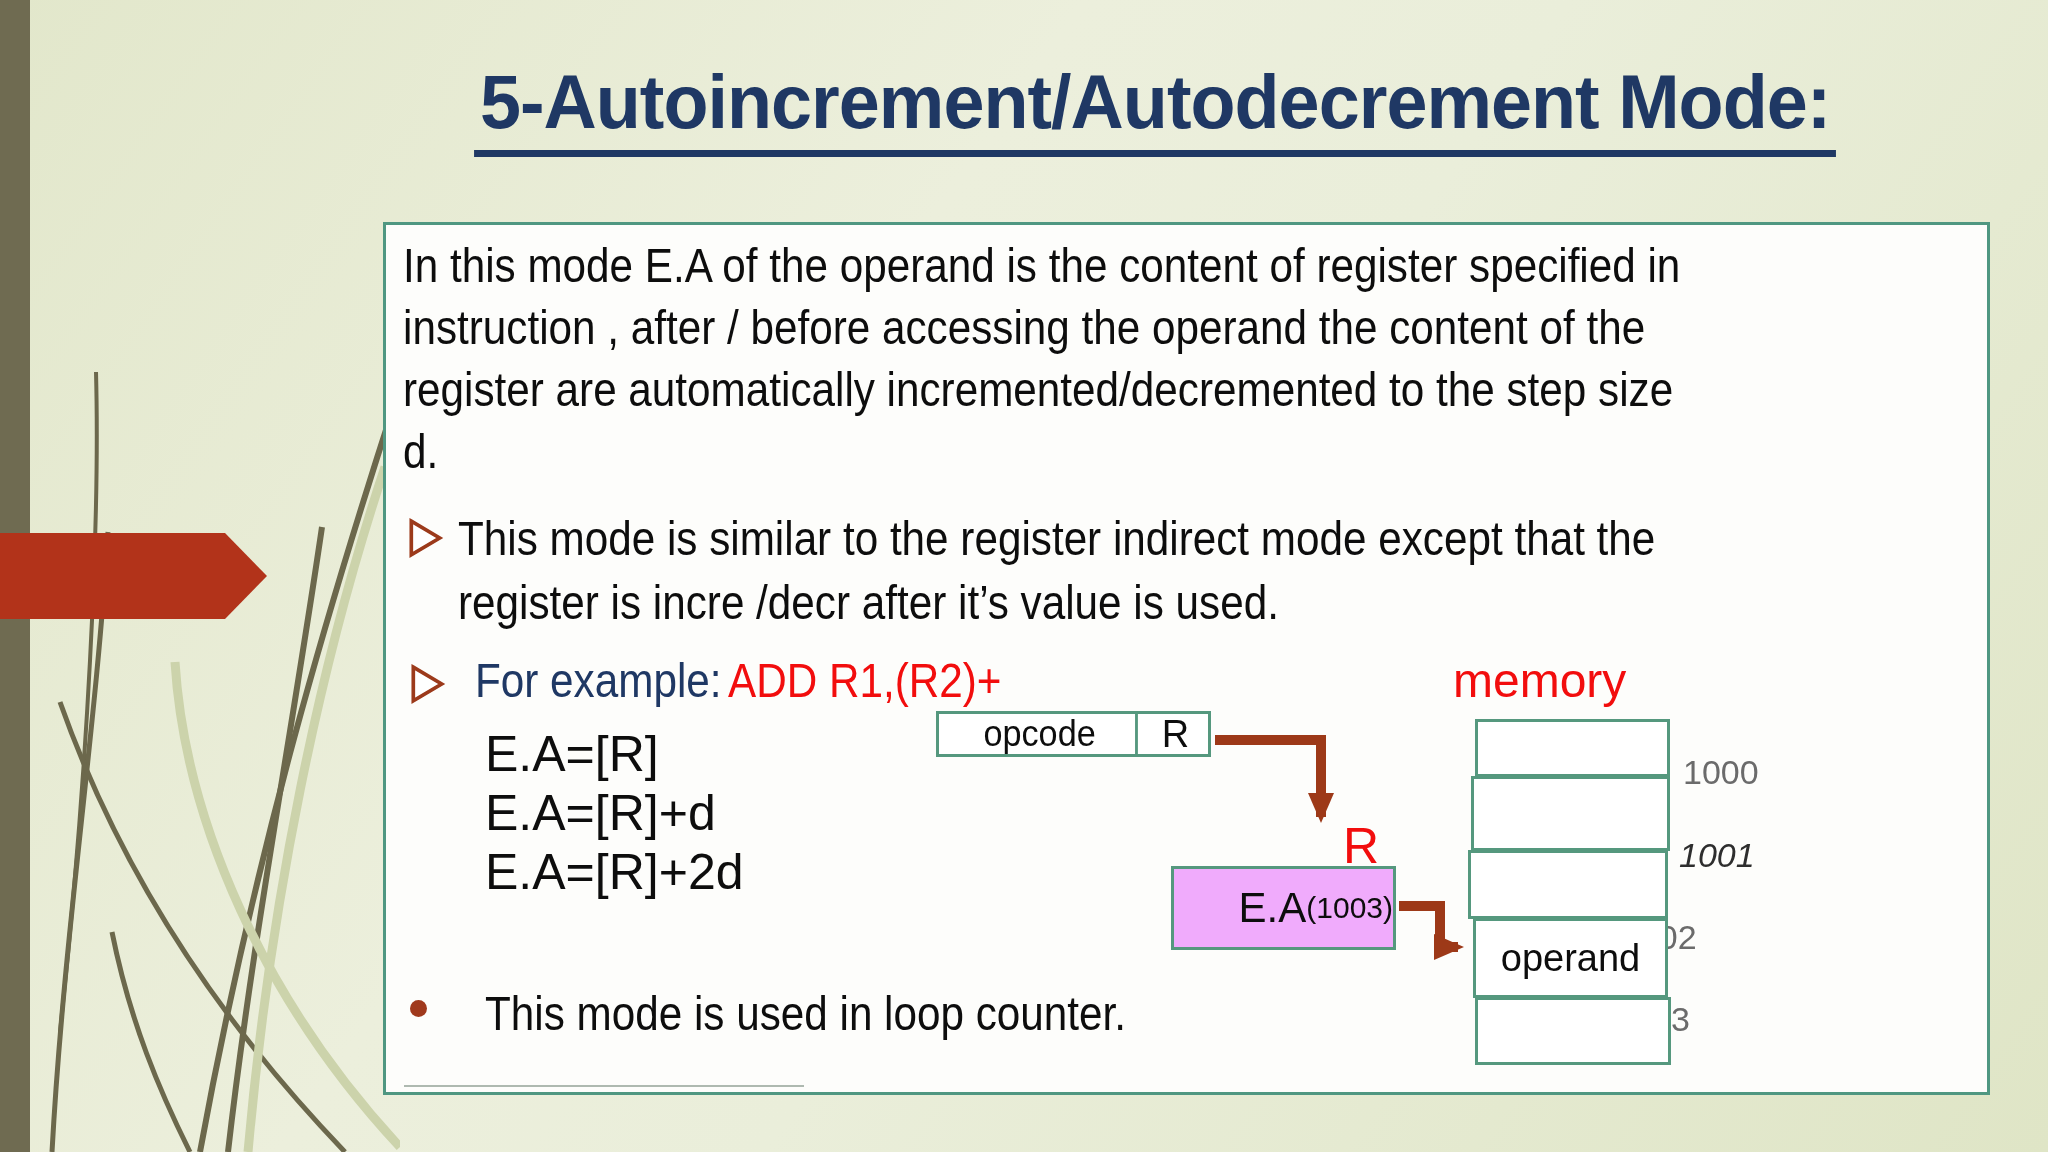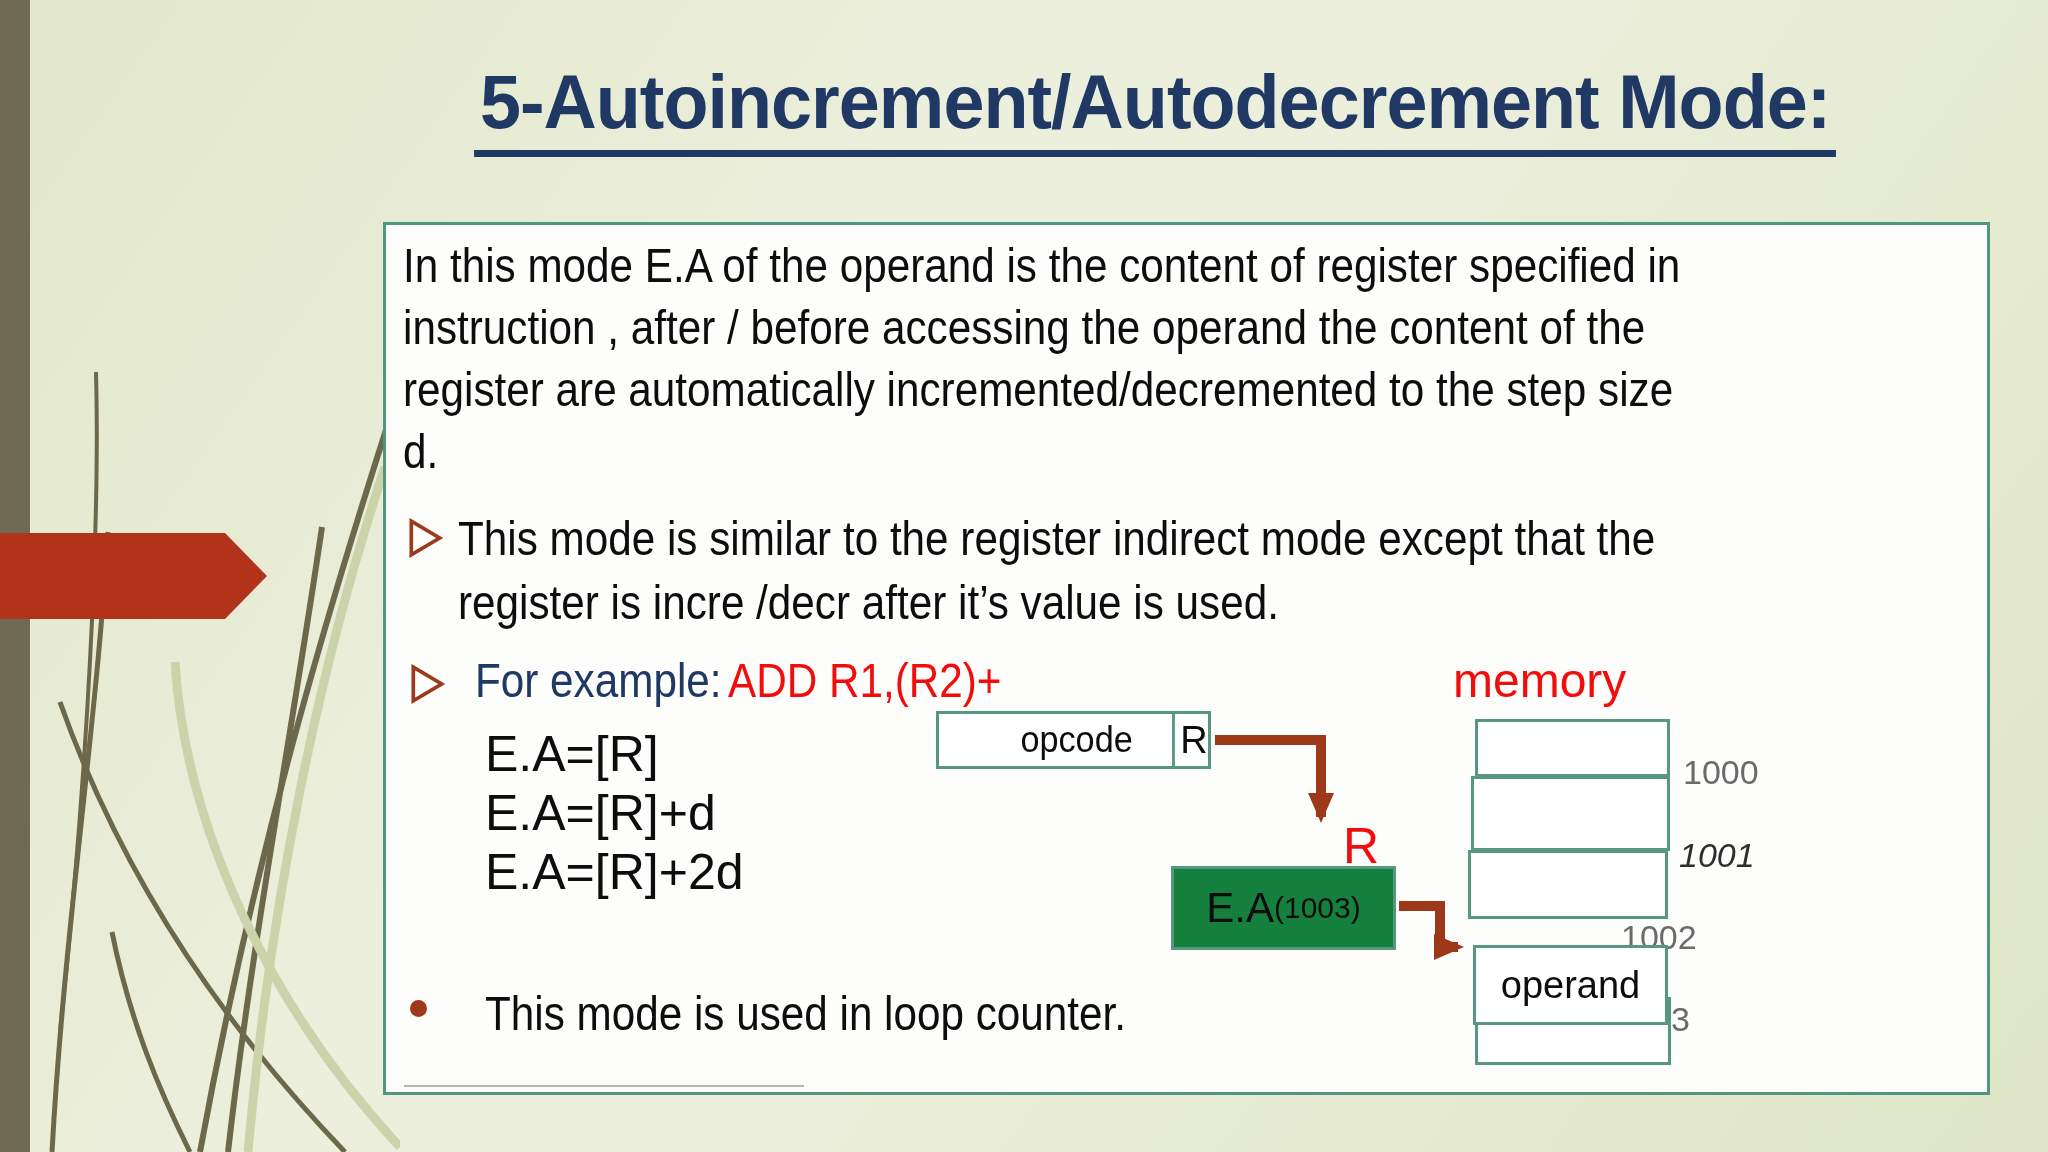--- a/index.html
+++ b/index.html
@@ -72,56 +72,56 @@
            border-radius:50%; background:#a0391c; }
   .b3-text{
     position:absolute; left:99px; top:758px; width:1400px;
     font-size:48px; line-height:62px; color:#0d0d0d;
   }
   .faint-line{ position:absolute; left:18px; top:860px; width:400px; height:0;
                border-top:2px solid rgba(110,130,115,0.55); }
 
   
   .instr-box{
-    position:absolute; left:550px; top:486px; width:275px; height:58px;
-    display:flex; border:3px solid #55987e; background:#fff;padding-left:37px;
+    position:absolute; left:550px; top:486px; width:275px; height:46px;
+    display:flex; border:3px solid #55987e; background:#fff;
   }
   .instr-opcode{ width:204px; display:flex; align-items:center; justify-content:center;
     font-size:36px; color:#0d0d0d; border-right:3px solid #55987e;
     transform:scaleX(0.95); transform-origin:50% 50%; }
   .instr-r{ flex:1; display:flex; align-items:center; justify-content:center;
     font-size:38px; color:#0d0d0d; }
 
   .mem-title{
     position:absolute; left:1067px; top:428px;
     font-size:48px; color:#f20d0d; white-space:nowrap;
   }
 
   .r-pointer{
     position:absolute; left:957px; top:592px;
     font-size:50px; color:#f20d0d;
   }
 
   .ea-box{
     position:absolute; left:785px; top:641px; width:225px; height:84px;
-    border:3px solid #55987e; background:#15803d;
-    display:flex; align-items:center; justify-content:center;
+    border:3px solid #55987e; background:#f0abfc;
+    display:flex; align-items:center; justify-content:flex-end;
   }
   .ea-main{ font-size:42px; color:#0d0d0d; }
   .ea-sub{ font-size:30px; color:#0d0d0d; }
 
   .mem-cell{
     position:absolute; background:#fff; border:3px solid #55987e;
     display:flex; align-items:center; justify-content:center;
     font-size:38px; color:#0d0d0d;
   }
   .mc0{ left:1089px; top:494px; width:195px; height:58px; }
   .mc1{ left:1085px; top:551px; width:199px; height:75px; }
   .mc2{ left:1082px; top:625px; width:200px; height:69px; }
-  .mc3{ left:1087px; top:720px; width:195px; height:80px; z-index:2; }
+  .mc3{ left:1087px; top:693px; width:195px; height:80px; z-index:2; }
   .mc4{ left:1089px; top:772px; width:196px; height:68px; }
 
   .addr{ position:absolute; font-size:34px; color:#6b6b6b; white-space:nowrap; }
   .addr-0{ left:1297px; top:528px; }
   .addr-1{ left:1293px; top:611px; color:#2e2e2e;font-style:italic; }
   .addr-2{ left:1235px; top:693px; }
   .addr-3{ left:1285px; top:775px; z-index:1; }
 
   .arrows-svg{ position:absolute; left:0; top:0; width:1601px; height:867px;
                pointer-events:none; z-index:3; }

